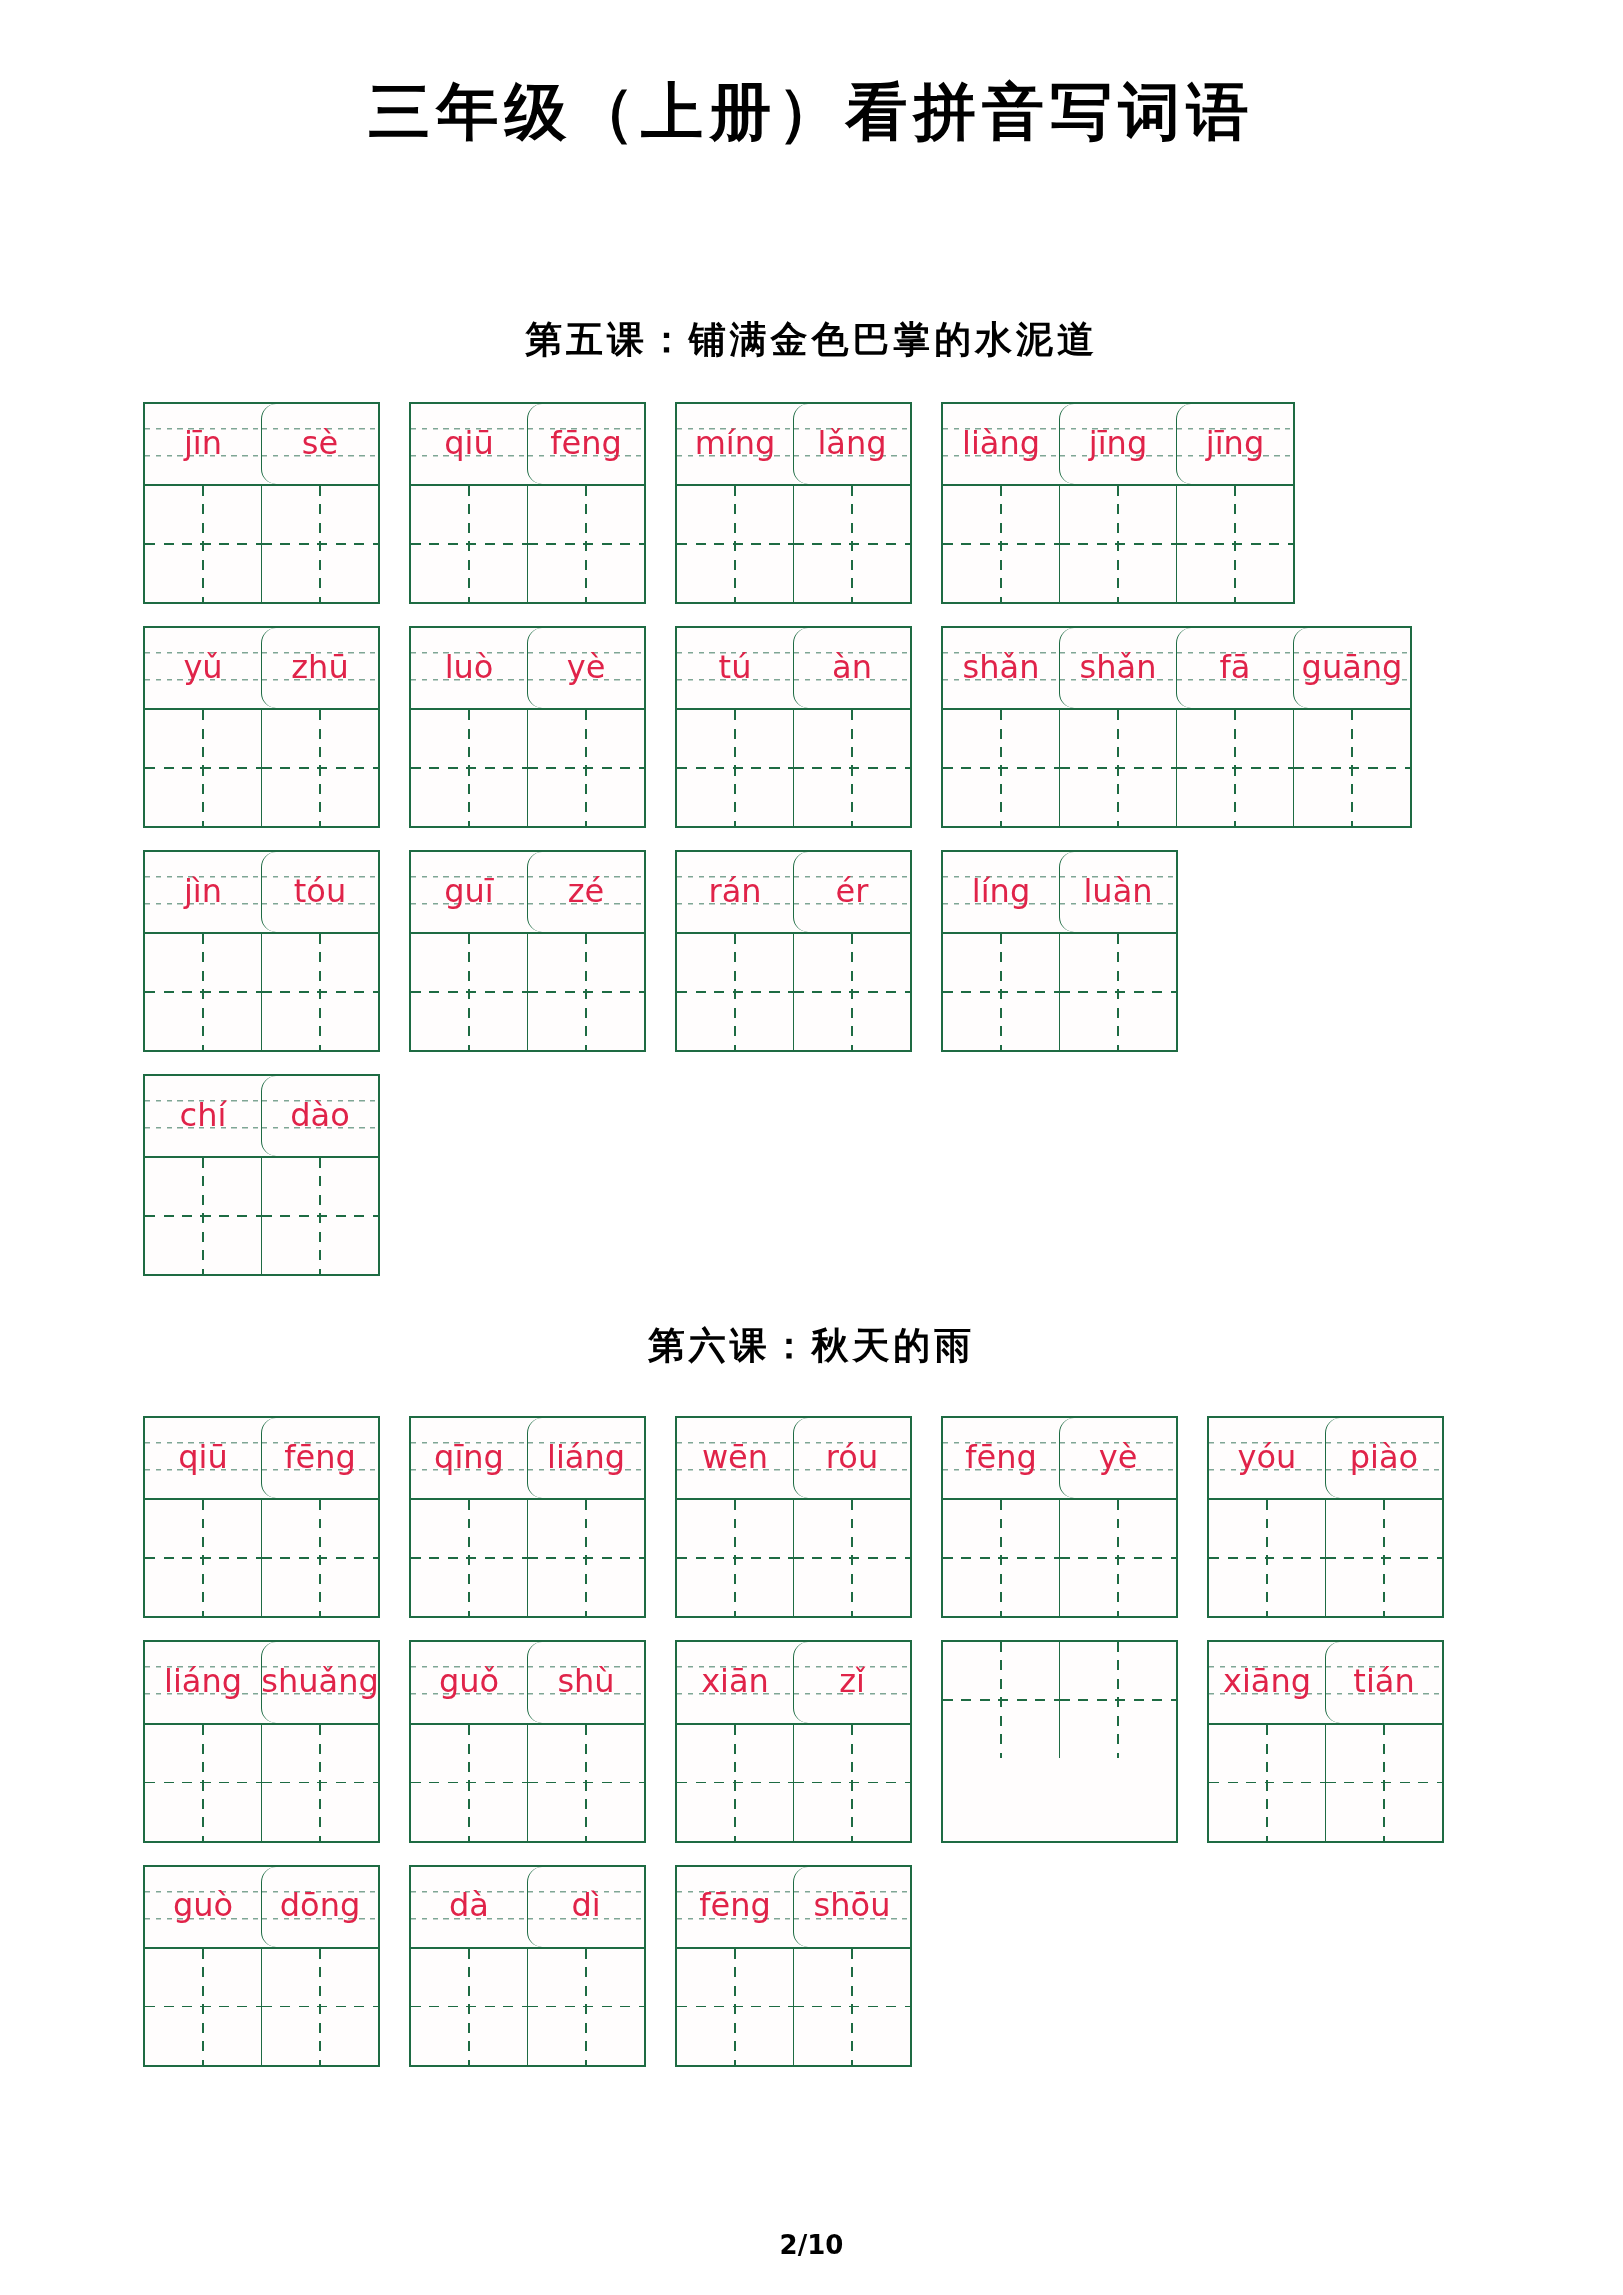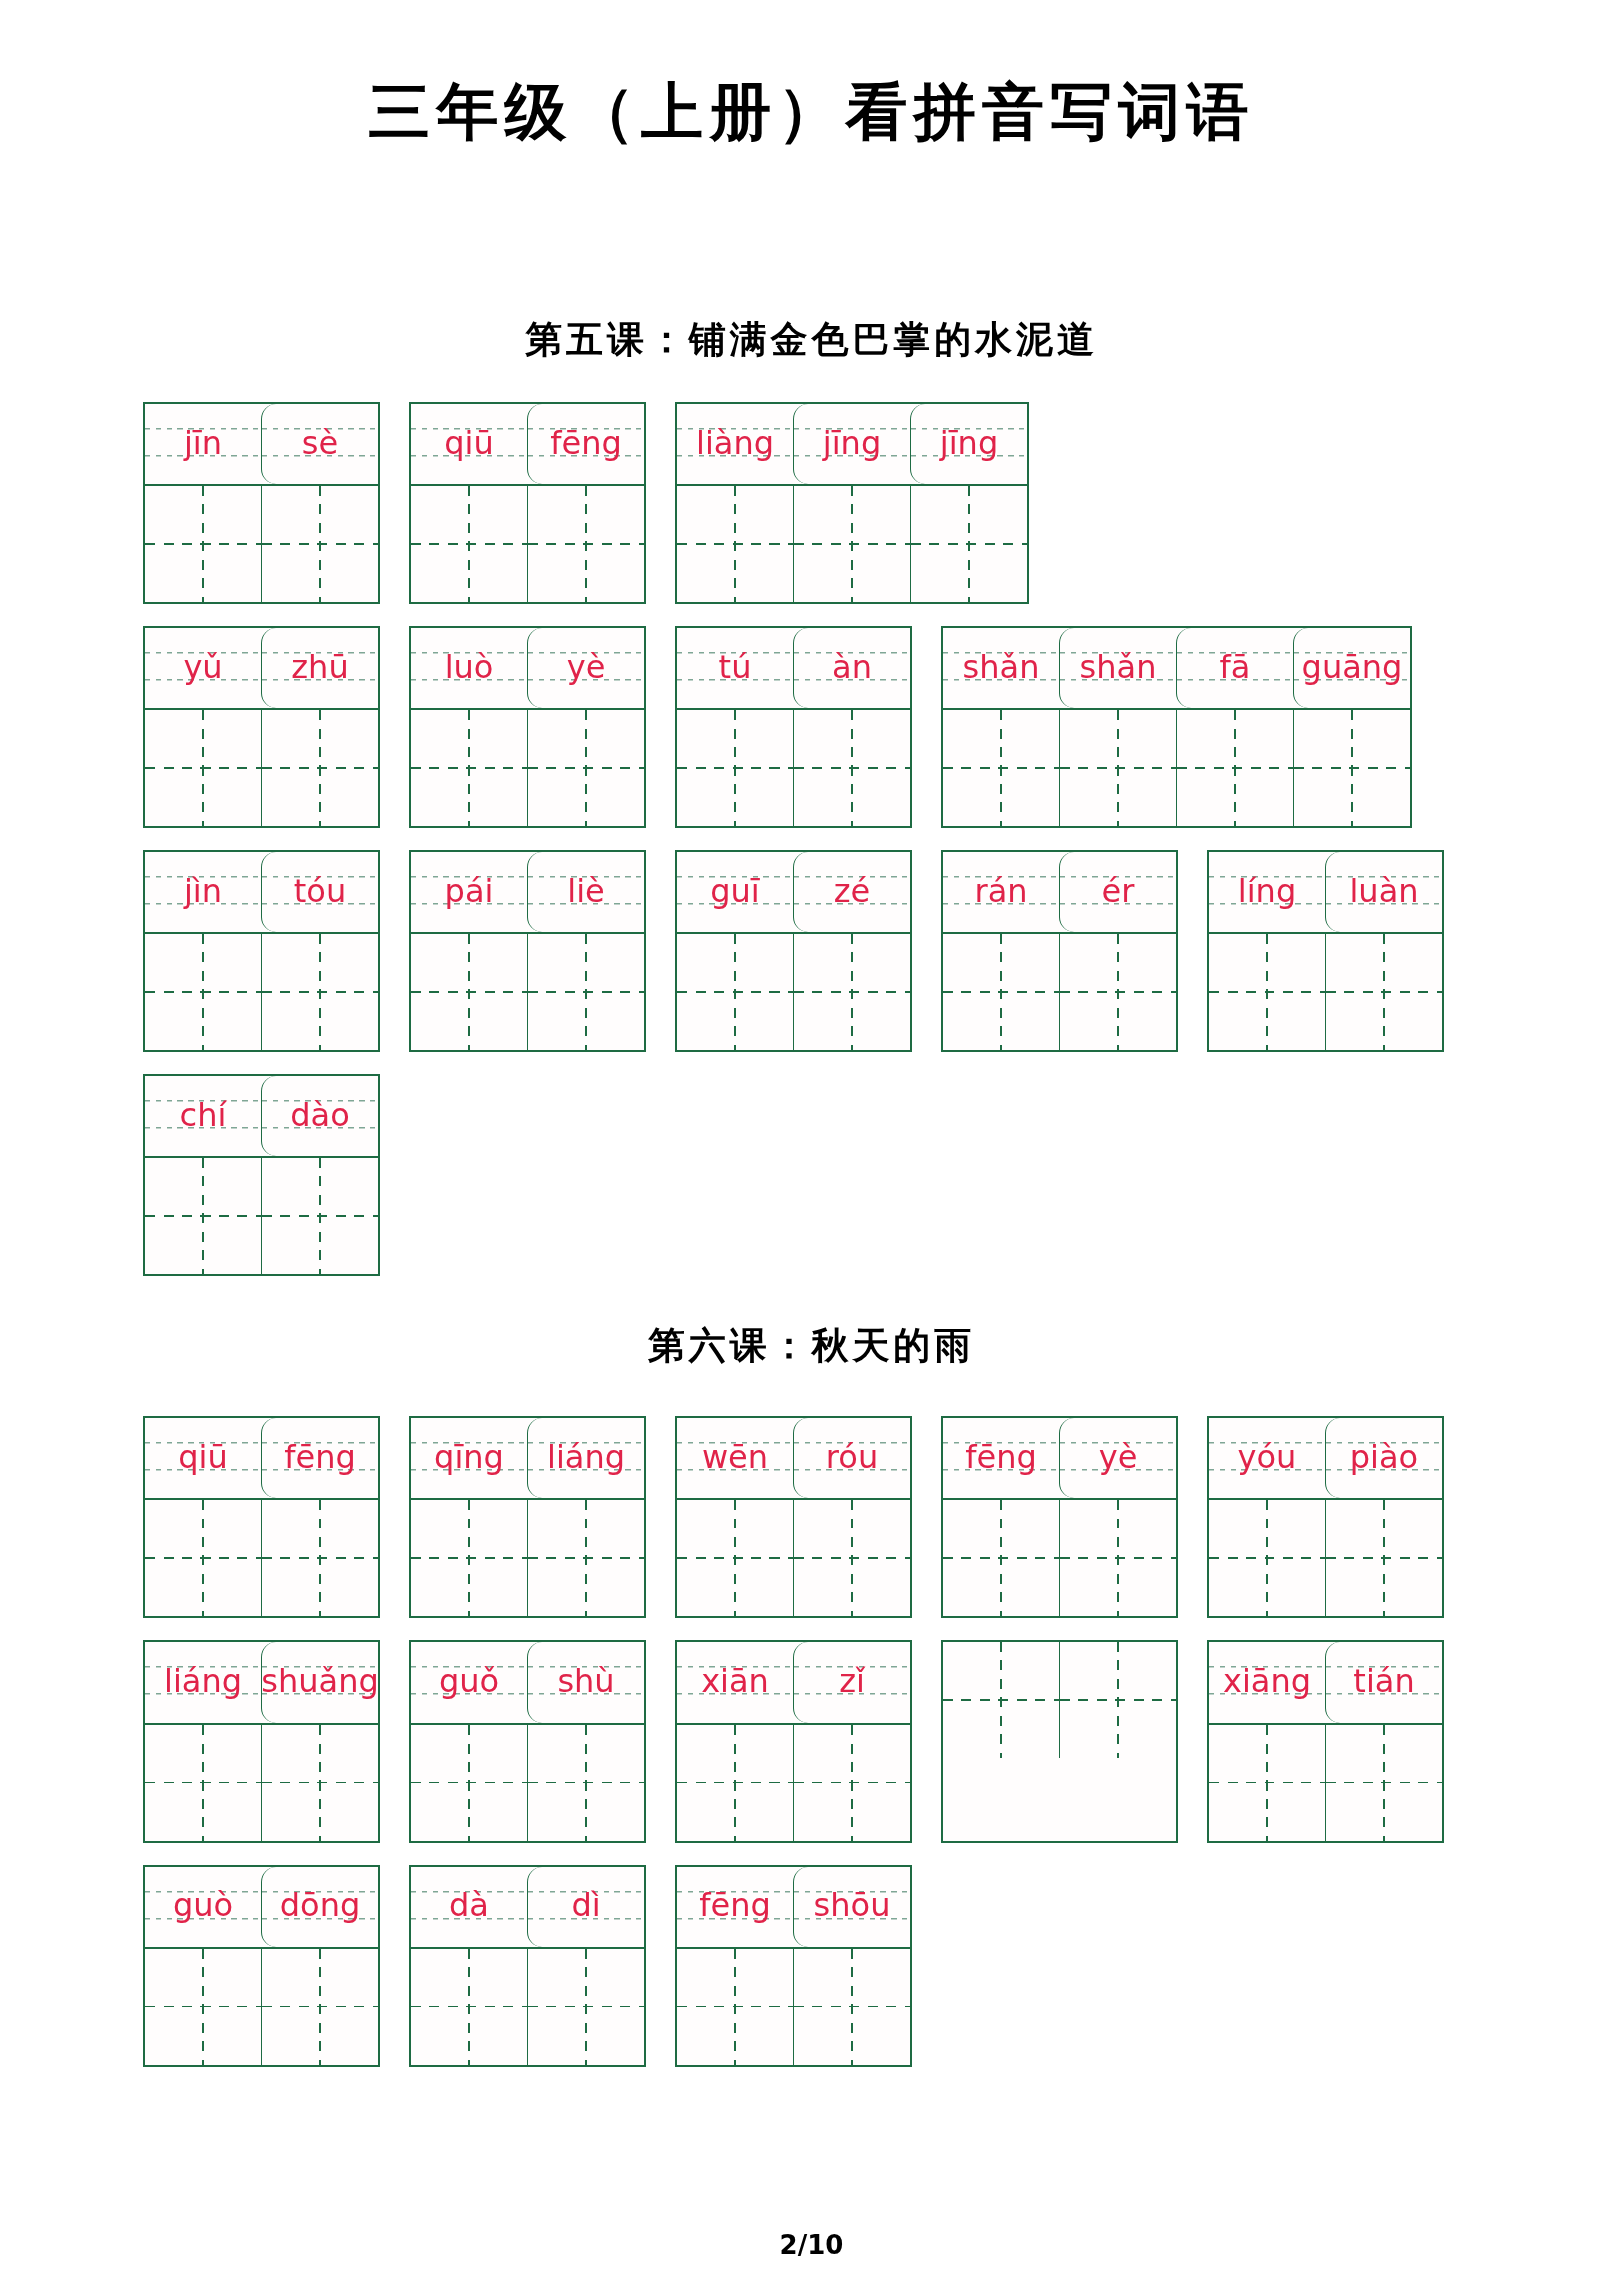--- a/index.html
+++ b/index.html
@@ -148,20 +148,36 @@
                 <div class="char-cell-hline"></div>
               </div>
               <div class="char-cell">
                 <div class="char-cell-vline"></div>
                 <div class="char-cell-hline"></div>
               </div>
             </div>
           </div>
           <div class="word-block">
             <div class="pinyin-row">
+              <div class="pinyin-cell">míng</div>
+              <div class="pinyin-cell">lǎng</div>
+            </div>
+            <div class="char-row">
+              <div class="char-cell">
+                <div class="char-cell-vline"></div>
+                <div class="char-cell-hline"></div>
+              </div>
+              <div class="char-cell">
+                <div class="char-cell-vline"></div>
+                <div class="char-cell-hline"></div>
+              </div>
+            </div>
+          </div>
+          <div class="word-block">
+            <div class="pinyin-row">
               <div class="pinyin-cell">liàng</div>
               <div class="pinyin-cell">jīng</div>
               <div class="pinyin-cell">jīng</div>
             </div>
             <div class="char-row">
               <div class="char-cell">
                 <div class="char-cell-vline"></div>
                 <div class="char-cell-hline"></div>
               </div>
               <div class="char-cell">
@@ -263,36 +279,20 @@
                 <div class="char-cell-hline"></div>
               </div>
               <div class="char-cell">
                 <div class="char-cell-vline"></div>
                 <div class="char-cell-hline"></div>
               </div>
             </div>
           </div>
           <div class="word-block">
             <div class="pinyin-row">
-              <div class="pinyin-cell">pái</div>
-              <div class="pinyin-cell">liè</div>
-            </div>
-            <div class="char-row">
-              <div class="char-cell">
-                <div class="char-cell-vline"></div>
-                <div class="char-cell-hline"></div>
-              </div>
-              <div class="char-cell">
-                <div class="char-cell-vline"></div>
-                <div class="char-cell-hline"></div>
-              </div>
-            </div>
-          </div>
-          <div class="word-block">
-            <div class="pinyin-row">
               <div class="pinyin-cell">guī</div>
               <div class="pinyin-cell">zé</div>
             </div>
             <div class="char-row">
               <div class="char-cell">
                 <div class="char-cell-vline"></div>
                 <div class="char-cell-hline"></div>
               </div>
               <div class="char-cell">
                 <div class="char-cell-vline"></div>

